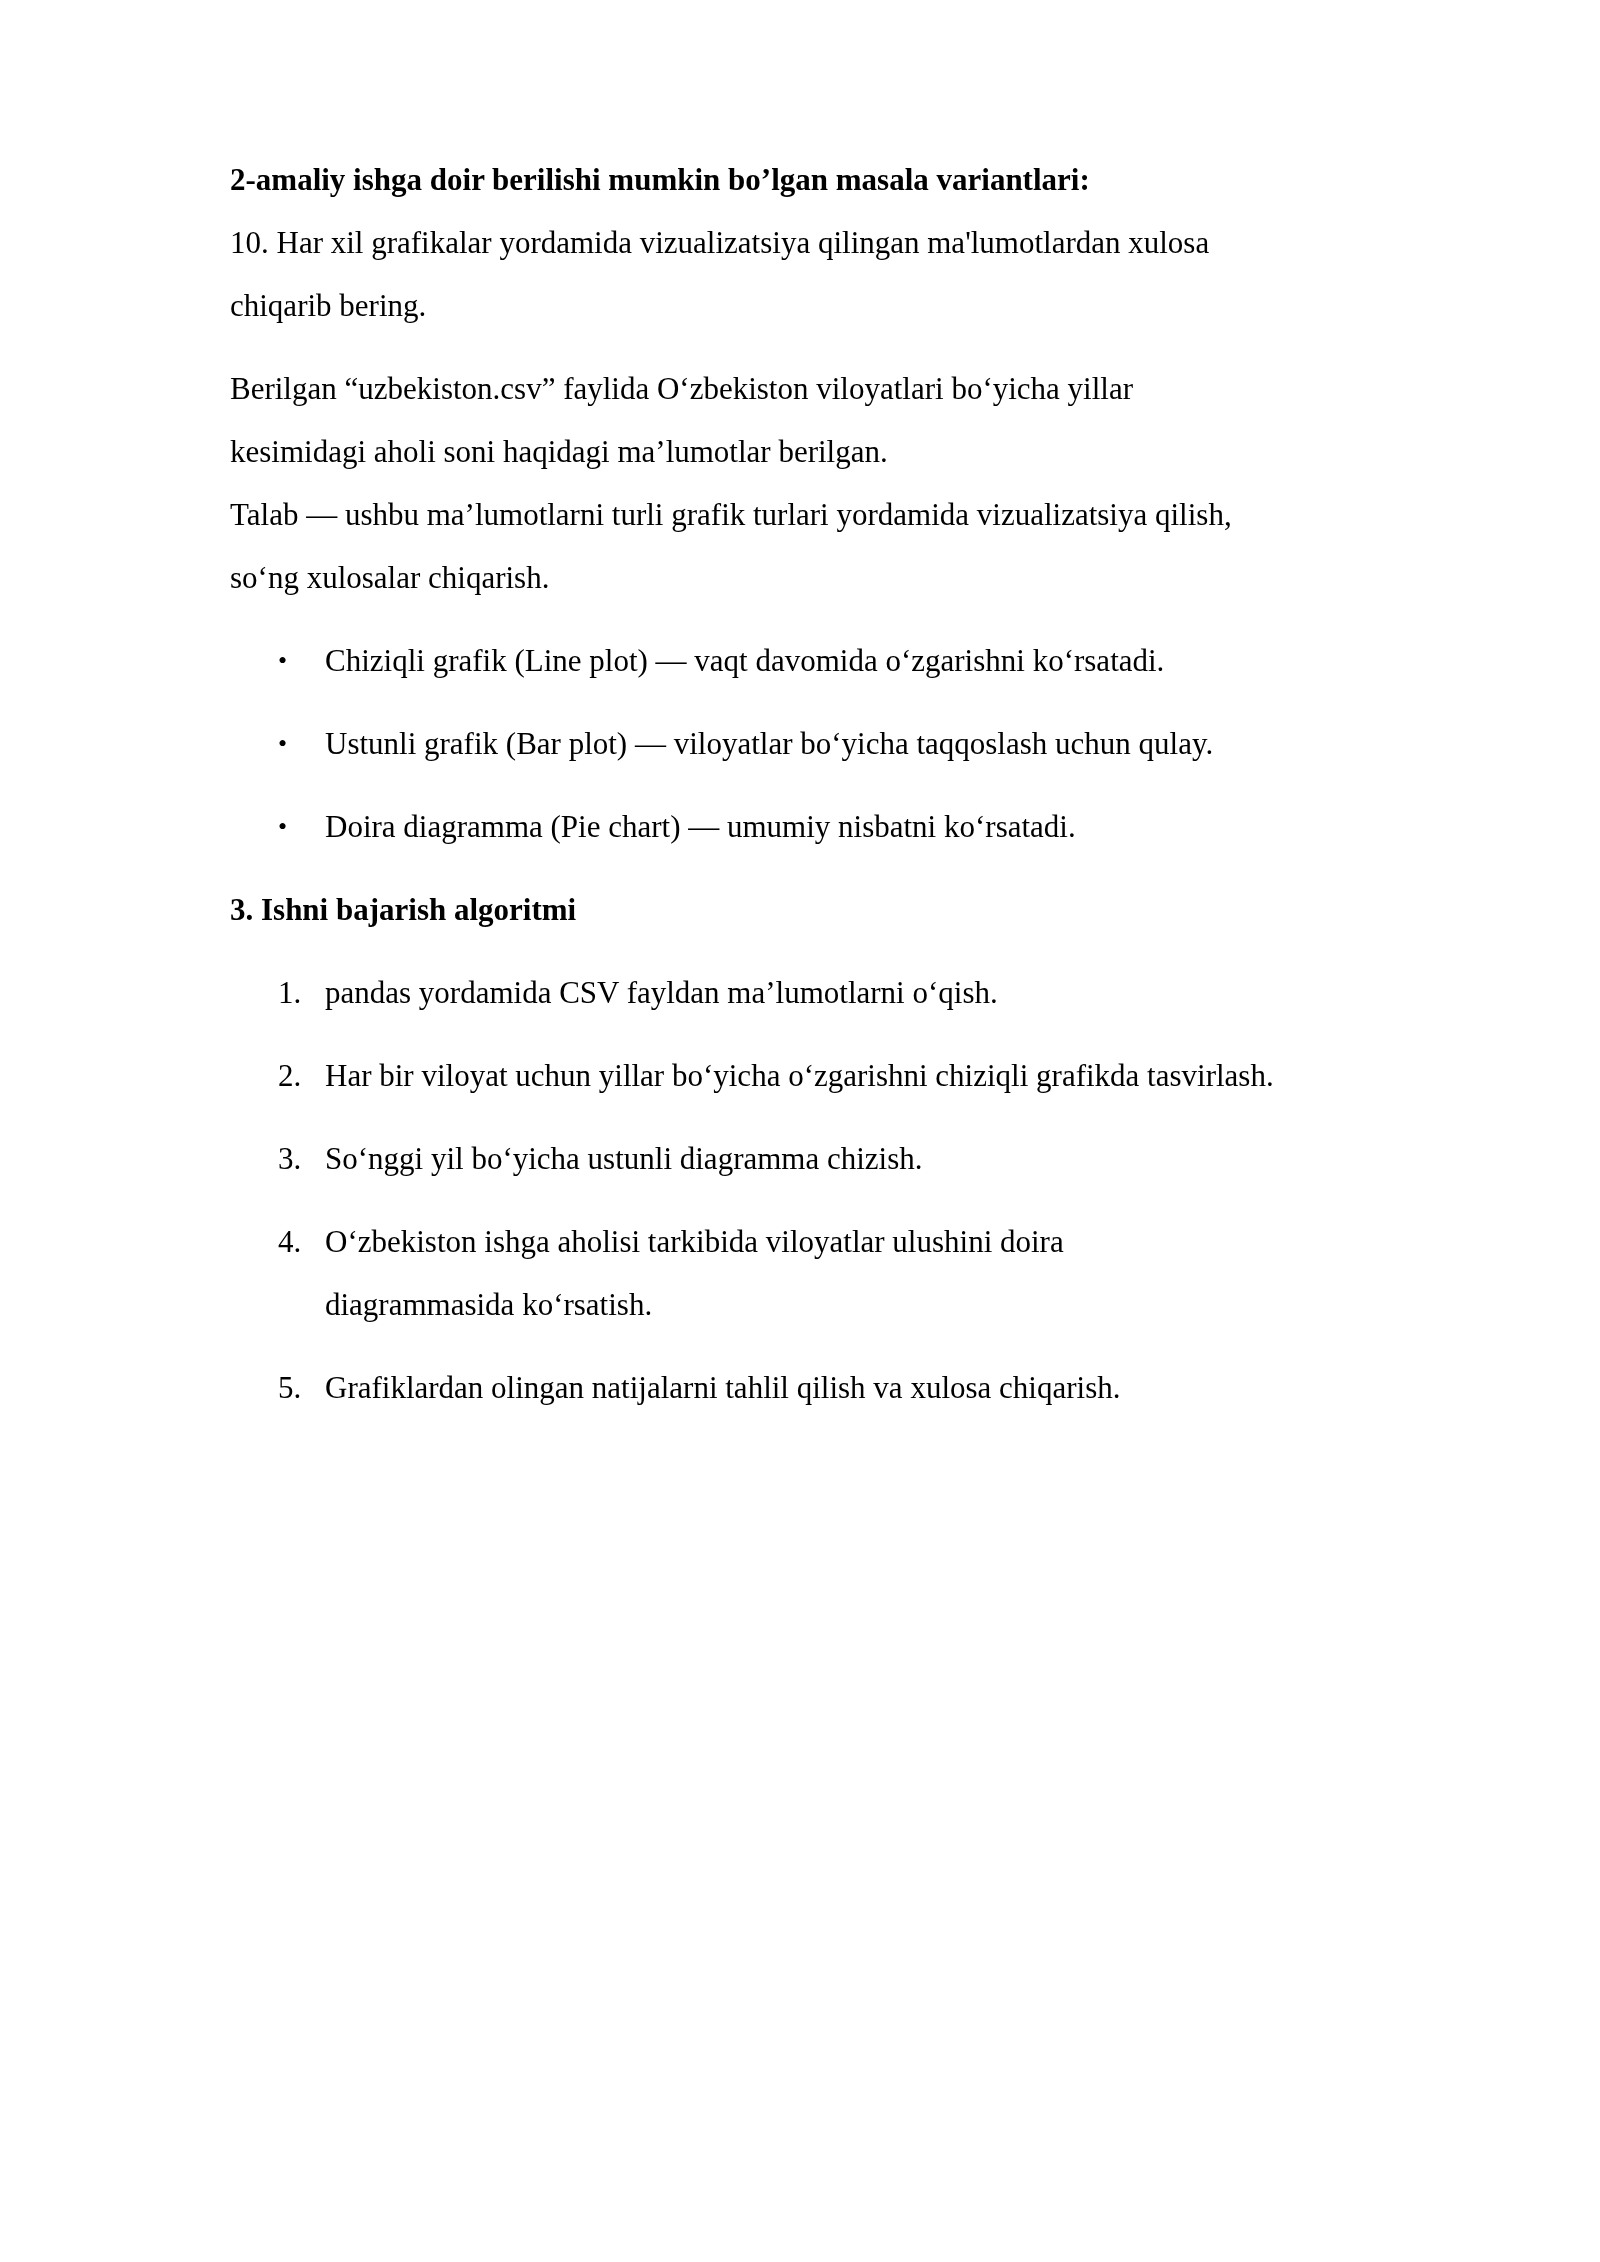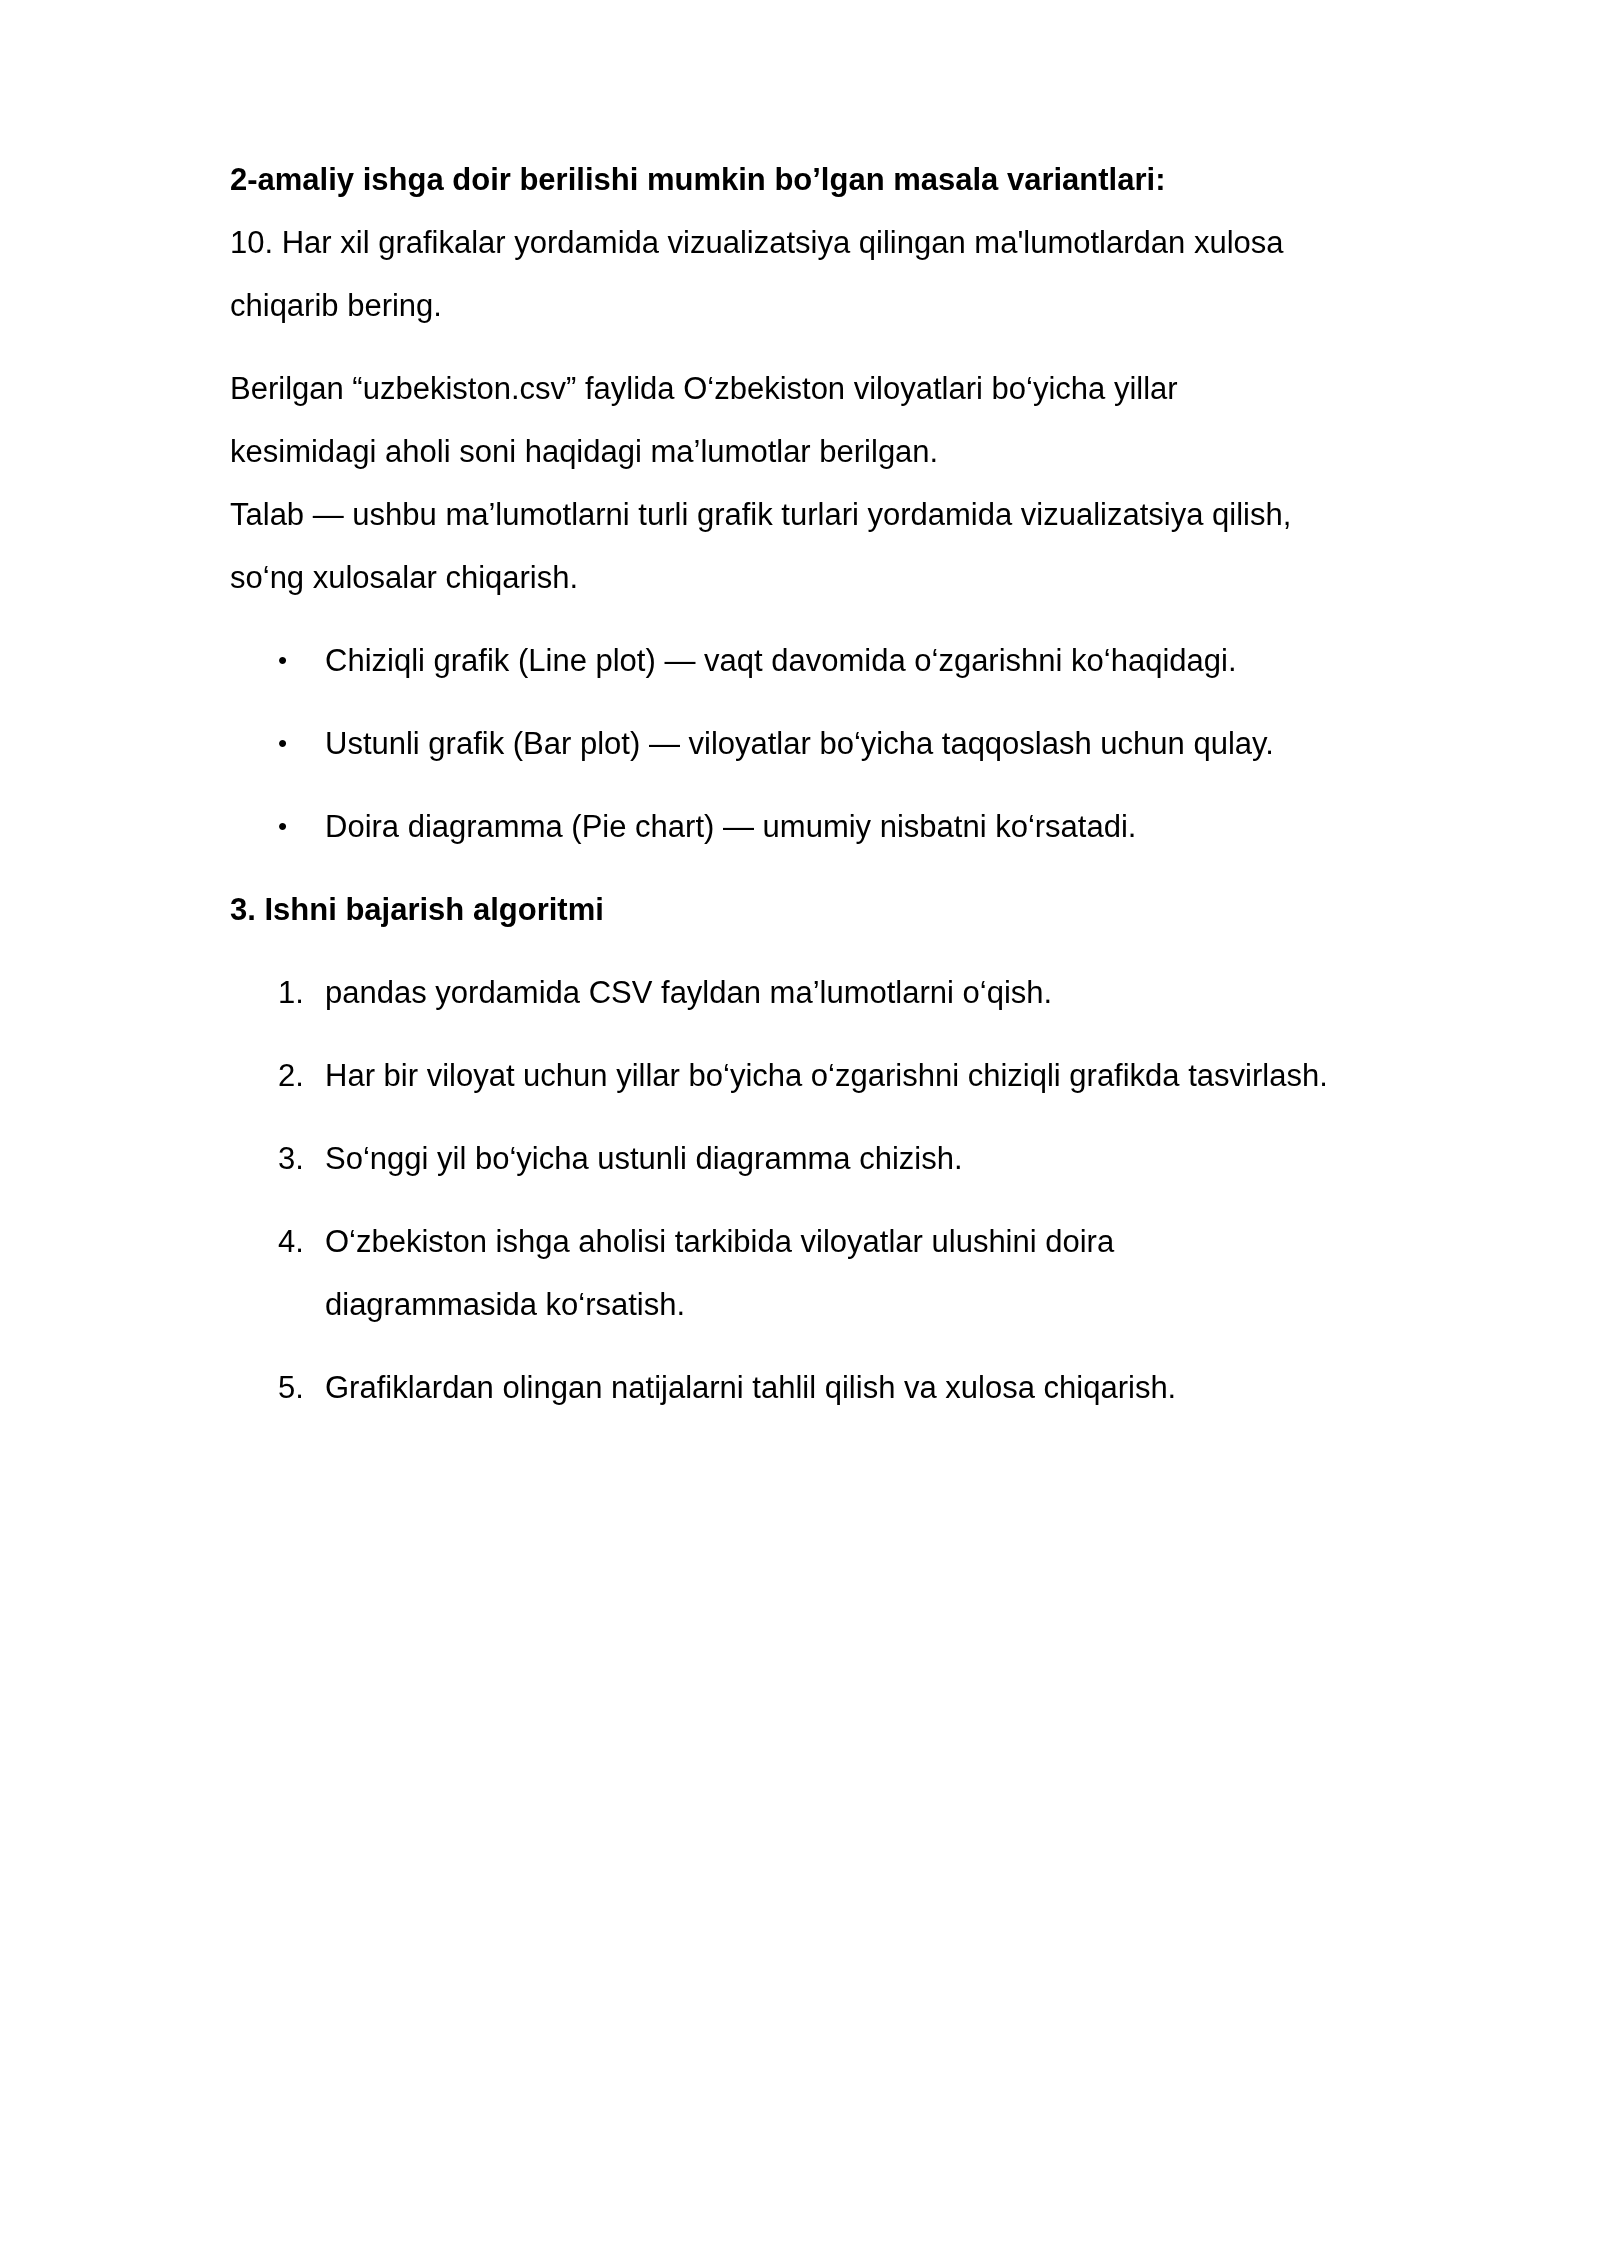--- a/index.html
+++ b/index.html
@@ -4,21 +4,21 @@
 <style>
   html, body { margin: 0; padding: 0; background: #ffffff; }
   .page {
     position: relative;
     width: 1600px;
     height: 2262px;
     box-sizing: border-box;
     padding: 148px 60px 0 230px;
     background: #ffffff;
     color: #000000;
-    font-family: Liberation Sans, sans-serif;
+    font-family: Liberation Serif, serif;
     font-size: 31px;
     line-height: 63px;
   }
   .h { font-weight: 700; margin: 0 0 20px 0; }
   .h-first { margin-bottom: 0; }
   .para { margin: 0 0 20px 0; white-space: pre-line; }
   .list { list-style: none; margin: 0; padding: 0 0 0 48px; }
   .list li { display: flex; align-items: flex-start; margin: 0 0 20px 0; }
   .marker { flex: 0 0 47px; }
   .bullet-glyph { font-size: 26px; }
@@ -38,21 +38,21 @@
   <p class="para">Berilgan “uzbekiston.csv” faylida O‘zbekiston viloyatlari bo‘yicha yillar
 kesimidagi aholi soni haqidagi ma’lumotlar berilgan.
 Talab — ushbu ma’lumotlarni turli grafik turlari yordamida vizualizatsiya qilish,
 so‘ng xulosalar chiqarish.</p>
 
 
 
   <ul class="list">
     <li>
       <span class="marker bullet-glyph">•</span>
-      <span class="item-text">Chiziqli grafik (Line plot) — vaqt davomida o‘zgarishni ko‘haqidagi.</span>
+      <span class="item-text">Chiziqli grafik (Line plot) — vaqt davomida o‘zgarishni ko‘rsatadi.</span>
     </li>
     <li>
       <span class="marker bullet-glyph">•</span>
       <span class="item-text">Ustunli grafik (Bar plot) — viloyatlar bo‘yicha taqqoslash uchun qulay.</span>
     </li>
     <li>
       <span class="marker bullet-glyph">•</span>
       <span class="item-text">Doira diagramma (Pie chart) — umumiy nisbatni ko‘rsatadi.</span>
     </li>
   </ul>

